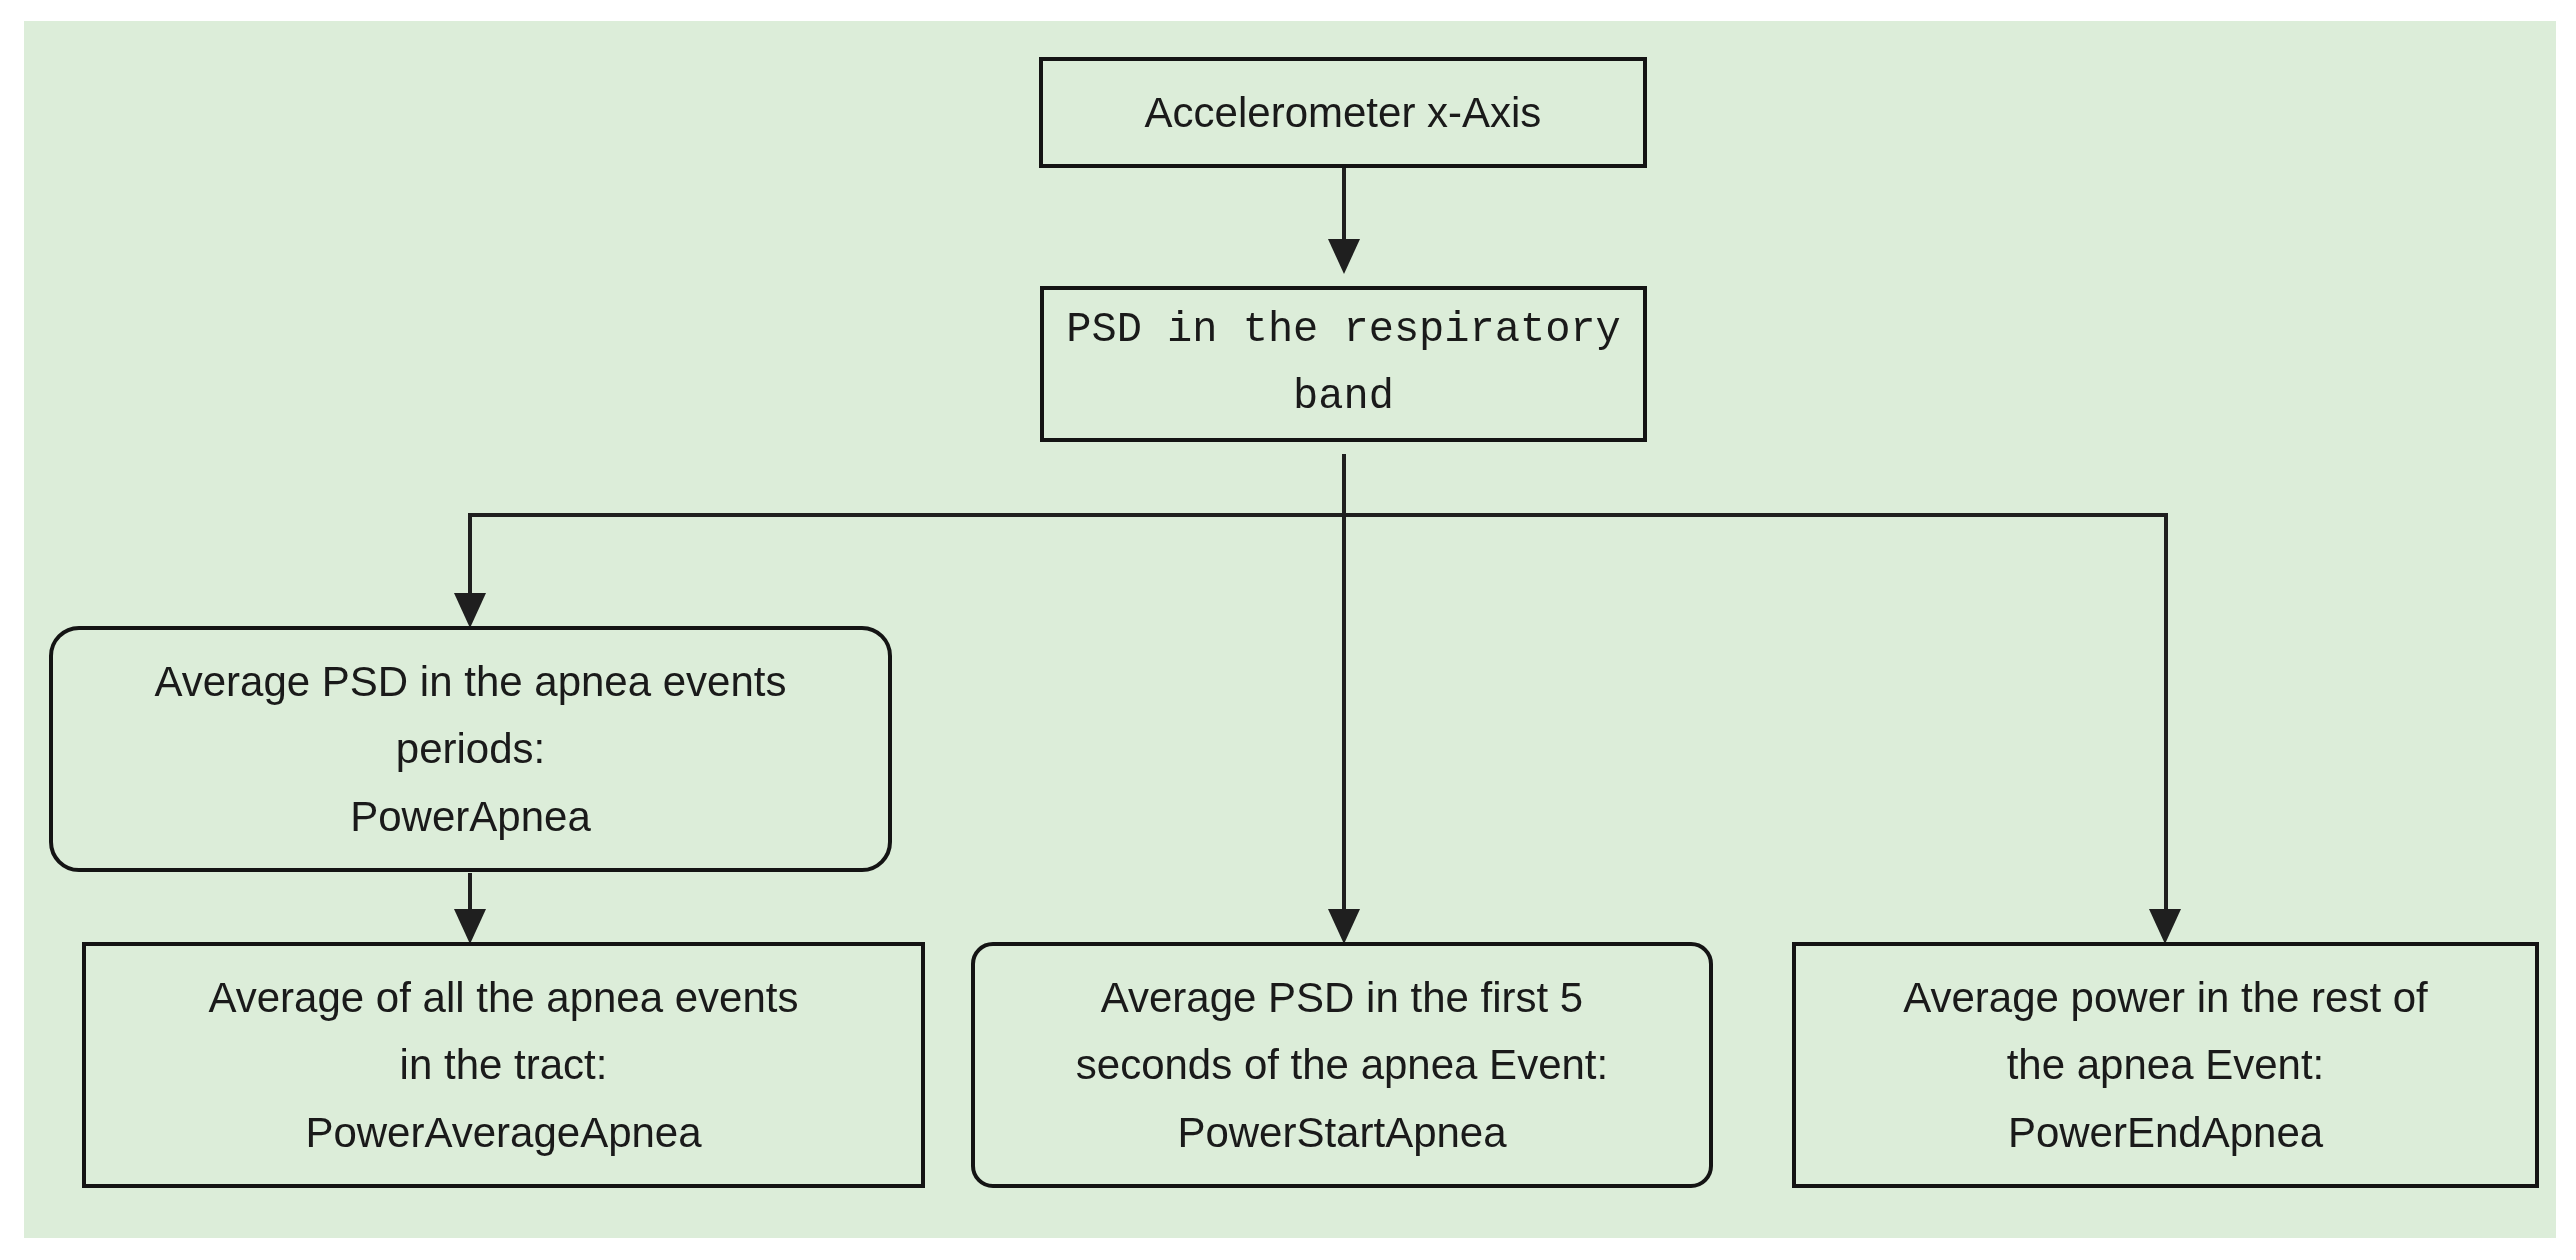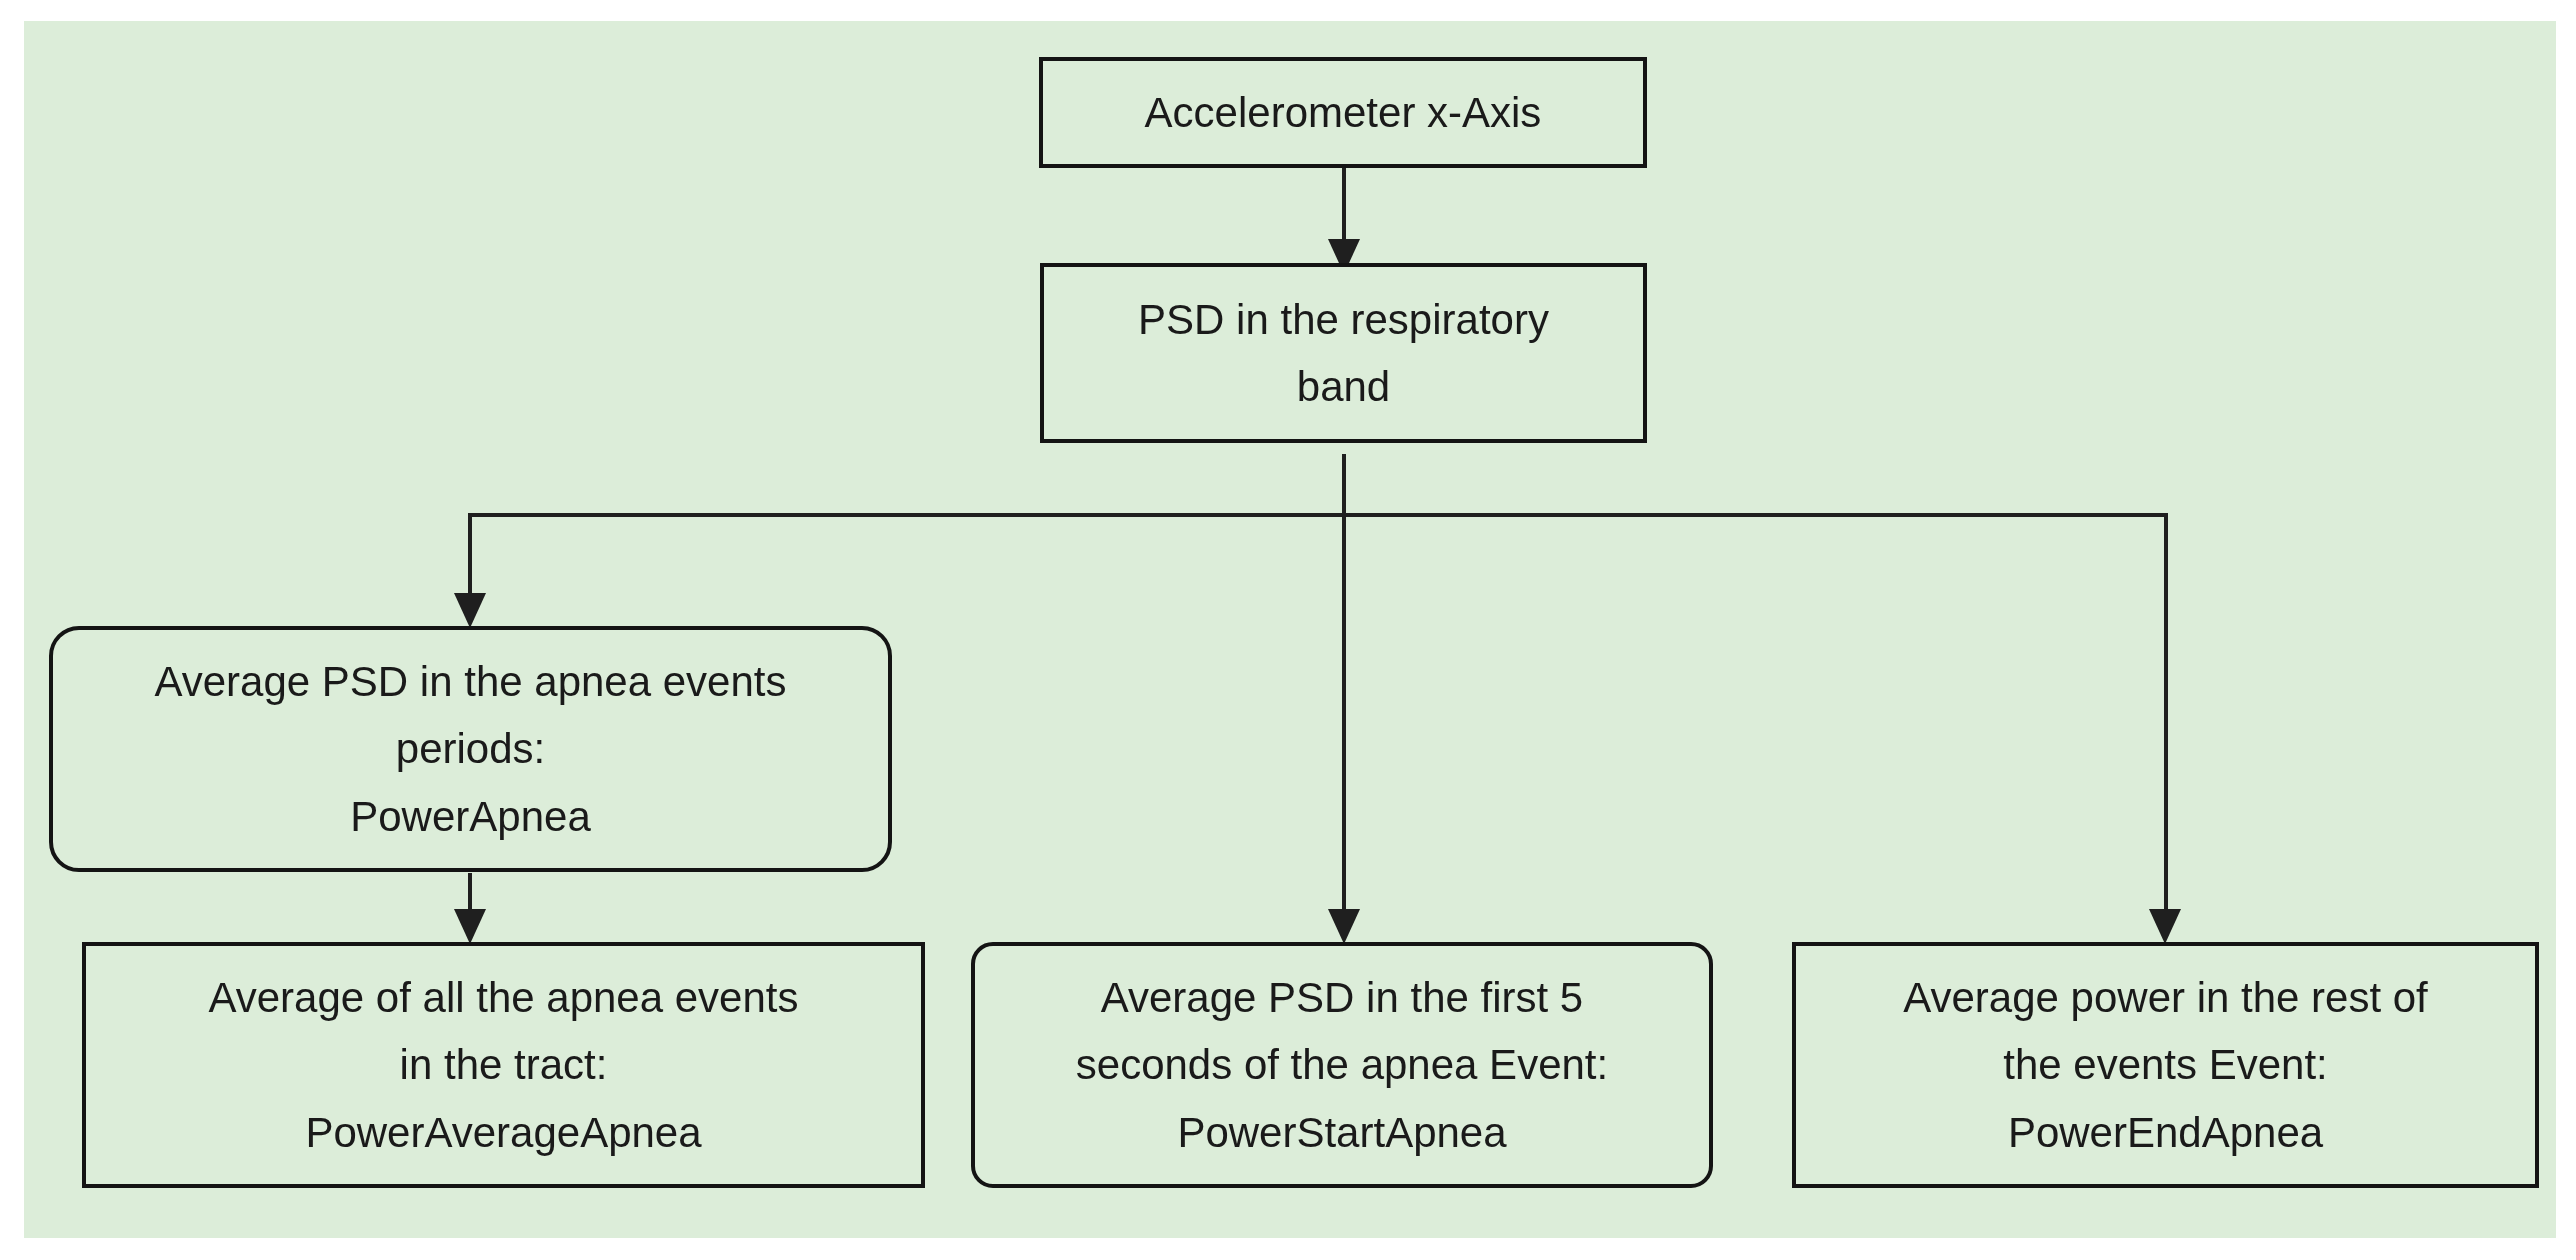--- a/index.html
+++ b/index.html
@@ -29,21 +29,21 @@
     color:var(--text);
     display:flex;align-items:center;justify-content:center;
     text-align:center;
     font-size:42px;
     line-height:1.6;
     white-space:pre-line;
     padding:11px 14px;
   }
   
   .n-accel {left:1039px;top:57px;  width:608px; height:111px;}
-  .n-psd   {left:1040px;top:263px; width:607px; height:180px;}
+  .n-psd   {left:1040px;top:286px; width:607px; height:156px;font-family:Liberation Mono, monospace;}
   .n-papnea{left:49px;  top:626px; width:843px;height:246px;border-radius:30px;}
   .n-pavg  {left:49px;  top:942px;width:843px;height:246px;margin-left:33px;}
   .n-pstart{left:971px;top:942px;width:742px;height:246px;border-radius:22px;}
   .n-pend  {left:1792px;top:942px;width:747px;height:246px;}
 
   
   .vline,.hline{position:absolute;background:var(--line);}
   .vline{width:3.5px;}
   .hline{height:3.5px;}
   .arrowhead{
@@ -108,16 +108,16 @@
 
   <div class="node n-pavg">Average of all the apnea events
 in the tract:
 PowerAverageApnea</div>
 
   <div class="node n-pstart">Average PSD in the first 5
 seconds of the apnea Event:
 PowerStartApnea</div>
 
   <div class="node n-pend">Average power in the rest of
-the events Event:
+the apnea Event:
 PowerEndApnea</div>
 </div>
 
 
 </body></html>

